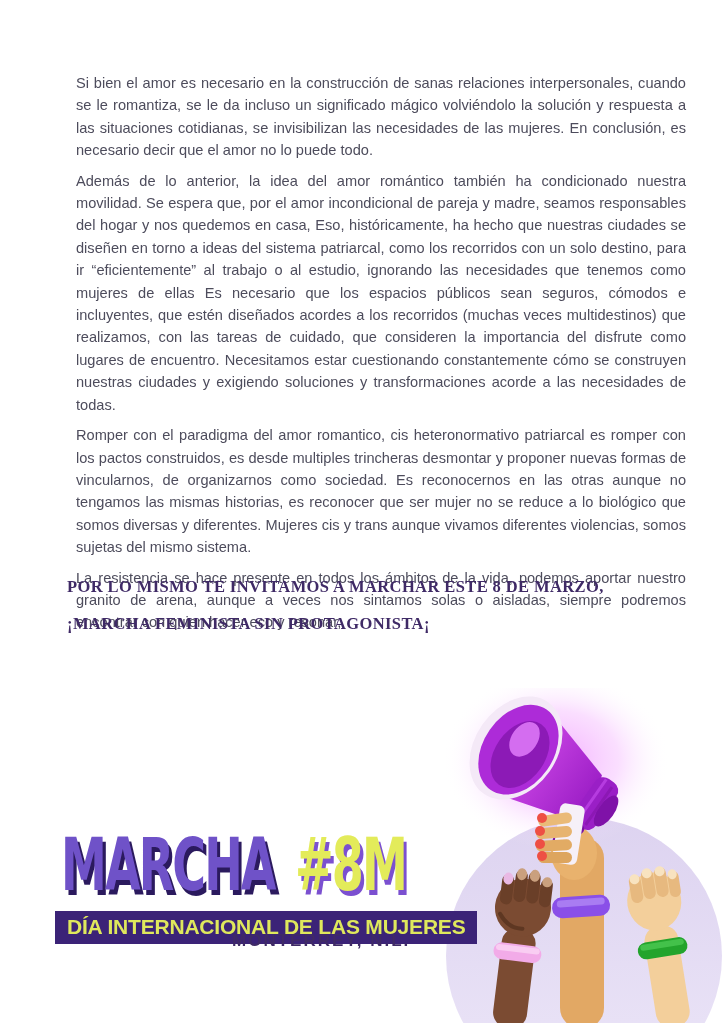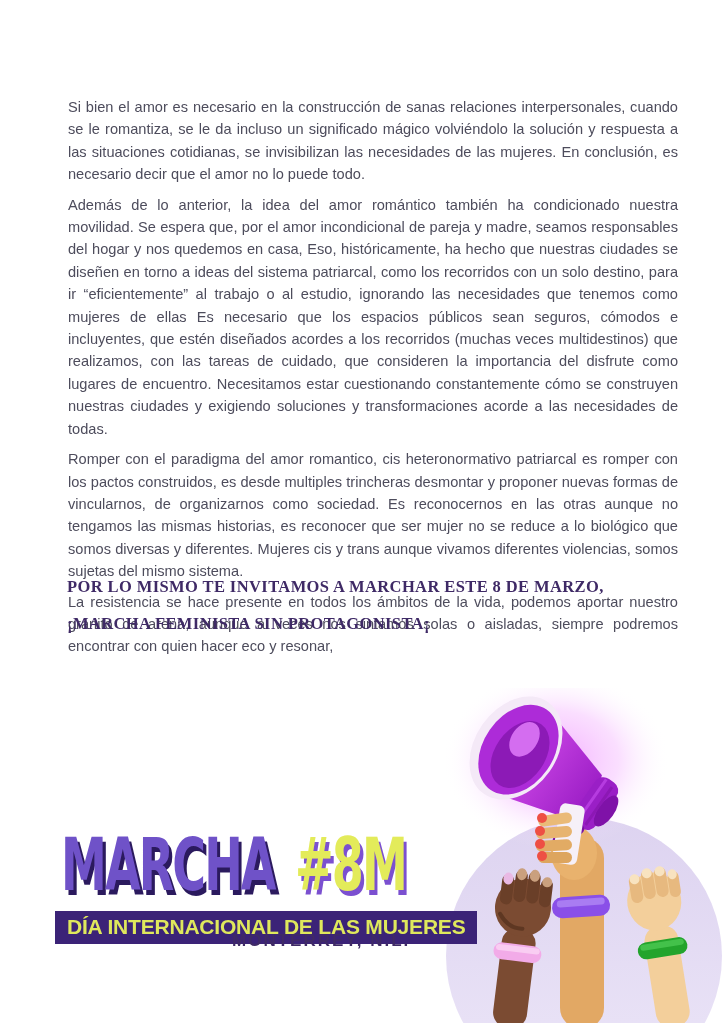--- a/index.html
+++ b/index.html
@@ -2,21 +2,21 @@
 <html><head>
 <meta charset="utf-8">
 <style>
   html,body { margin:0; padding:0; background:#ffffff; }
   .page {
     position:relative; width:724px; height:1023px; background:#ffffff;
     overflow:hidden; font-family:"Liberation Sans", sans-serif;
   }
 
   
-  .body-copy { position:absolute; left:68px; top:72px; width:610px;margin-top:24px; }
+  .body-copy { position:absolute; left:76px; top:72px; width:610px; }
   .body-copy p {
     margin:0 0 8px 0; text-align:justify;
     font-size:14.6px; line-height:22.4px; color:#4d4c5c;
     font-family:"Liberation Sans", sans-serif;
   }
 
   
   .cta { position:absolute; left:58px; top:564px; width:620px; }
   .cta p {
     margin:9px; font-weight:700; font-size:16.5px; line-height:28px;

